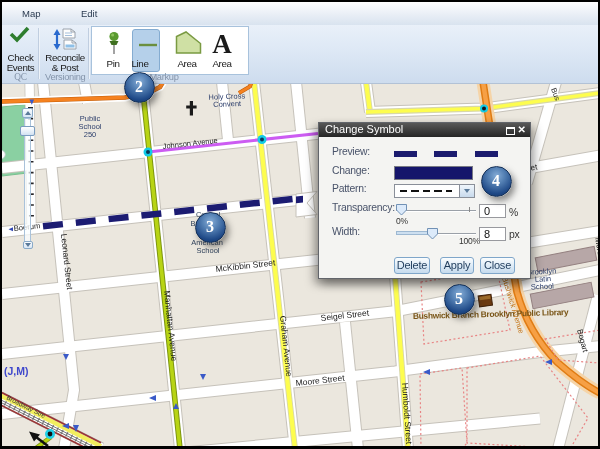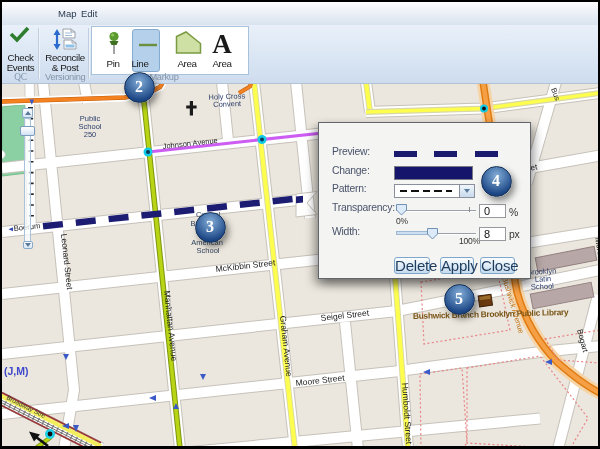--- a/index.html
+++ b/index.html
@@ -17,21 +17,21 @@
 #linesel{position:absolute;left:40px;top:1.5px;width:28px;height:43px;background:#b5d0ea;border:1px solid #85acd1;border-radius:3px;box-sizing:border-box;}
 #map{position:absolute;left:2px;top:82px;width:596px;height:364px;}
 
 #dlg{position:absolute;left:318px;top:122px;width:213px;height:157px;background:#f4f4f2;border:1px solid #62656b;box-sizing:border-box;box-shadow:-4px 5px 9px rgba(0,0,0,.35),4px 5px 9px rgba(0,0,0,.3);font-size:11px;}
 #dlgtitle{position:absolute;left:0;top:0;width:100%;height:14px;background:linear-gradient(#585858,#252525);color:#fff;font-size:11px;line-height:13px;padding-left:6px;box-sizing:border-box;}
 #dmax{position:absolute;right:15px;top:3.5px;width:7px;height:5px;border:1px solid #fff;border-top:2px solid #fff;}
 #dclose{position:absolute;right:4px;top:0px;color:#fff;font-size:10px;font-weight:700;}
 .dlab{position:absolute;color:#49536a;font-size:10.4px;letter-spacing:-0.25px;}
 .dash{position:absolute;width:23px;height:5.5px;background:#1b1b6e;}
 .dinput{position:absolute;width:27px;height:14px;background:#fff;border:1px solid #98999e;box-sizing:border-box;font-size:11px;line-height:12px;padding-left:4px;color:#111;}
-.dbtn{position:absolute;height:17px;border:1px solid #7fa6ca;border-radius:3px;background:linear-gradient(#fbfdfe,#e2eef8 45%,#c6dbee);color:#1f3c5c;font-size:15px;font-weight:400;text-align:center;line-height:15px;letter-spacing:-0.2px;box-sizing:border-box;}
+.dbtn{position:absolute;height:17px;border:1px solid #7fa6ca;border-radius:3px;background:linear-gradient(#fbfdfe,#e2eef8 45%,#c6dbee);color:#1f3c5c;font-size:11px;font-weight:400;text-align:center;line-height:15px;letter-spacing:-0.2px;box-sizing:border-box;}
 .track{position:absolute;height:1px;background:#9aa0a8;border-bottom:1px solid #fff;}
 .numc{position:absolute;width:29px;height:29px;border-radius:50%;background:radial-gradient(circle at 50% 30%, #85acd6 0%, #527eb2 34%, #1e4886 72%, #12315f 100%);border:1px solid #142f56;color:#fff;font-family:"Liberation Serif",serif;font-weight:700;font-size:16px;text-align:center;line-height:28px;box-shadow:3px 4px 6px rgba(40,40,40,.5);box-sizing:content-box;}
 
 .zbtn{position:absolute;width:11px;height:10px;background:linear-gradient(#fafcfe,#d8e6f4);border:1px solid #8aaac8;border-radius:2px;box-sizing:border-box;}
 #ztrack{position:absolute;left:24px;top:118px;width:7px;height:124px;background:rgba(250,253,255,.72);border:1px solid #a9c2da;box-sizing:border-box;}
 #zhandle{position:absolute;left:20px;top:126px;width:15px;height:10px;background:linear-gradient(#ffffff,#d2e2f2);border:1px solid #7a9cc0;border-radius:2px;box-sizing:border-box;}
 .tri-up{width:0;height:0;border-left:3px solid transparent;border-right:3px solid transparent;border-bottom:4px solid #5a7a9a;margin:2px auto 0;}
 .tri-dn{width:0;height:0;border-left:3px solid transparent;border-right:3px solid transparent;border-top:4px solid #5a7a9a;margin:2px auto 0;}
 </style>
 </head>
@@ -234,21 +234,21 @@
 <div class="zbtn" style="left:22px;top:108px;">
       <div class="tri-up"></div>
     </div>
 <div id="zhandle"></div>
 <div class="zbtn" style="left:23px;top:241px;width:10px;height:8px;">
       <div class="tri-dn" style="margin-top:1px;"></div>
     </div>
 
 <div id="hdr">
   <div id="tabs">
-    <span class="tab" style="left:20px;margin-left:36px;">Map</span>
+    <span class="tab" style="left:20px;">Map</span>
     <span class="tab" style="left:79px;">Edit</span>
   </div>
   <div id="ribbon">
     <div class="vsep" style="left:36px;"></div>
     <div class="vsep" style="left:86px;"></div>
     <svg width="596" height="57" style="position:absolute;left:0;top:0;">
       <path d="M9,9 L15,15 L26,3" stroke="#2e7d2e" stroke-width="3.6" fill="none"></path>
     </svg>
     <div class="rtxt" style="left:1px;top:28px;width:35px;">Check<br>Events</div>
     <div class="gname" style="left:1px;top:46.5px;width:35px;font-family:Liberation Serif, serif;">QC</div>
@@ -286,20 +286,21 @@
       <div class="rtxt" style="left:7px;top:32px;width:28px;">Pin</div>
       <div class="rtxt" style="left:34px;top:32px;width:28px;">Line</div>
       <div class="rtxt" style="left:81px;top:32px;width:28px;">Area</div>
       <div class="rtxt" style="left:116px;top:32px;width:28px;">Area</div>
     </div>
     <div class="gname" style="left:127px;top:46.5px;width:70px;">Markup</div>
   </div>
 </div>
 
 <div id="dlg">
+  <div id="dlgtitle">Change Symbol<span id="dmax"></span><span id="dclose">✕</span></div>
   <div class="dlab" style="left:13px;top:23px;text-align:center;">Preview:</div>
   <div class="dash" style="left:75px;top:28px;"></div>
   <div class="dash" style="left:115px;top:28px;"></div>
   <div class="dash" style="left:156px;top:28px;"></div>
   <div class="dlab" style="left:13px;top:42px;">Change:</div>
   <div style="position:absolute;left:75px;top:43px;width:79px;height:14px;background:#15156b;border:1px solid #787a84;box-sizing:border-box;"></div>
   <div class="dlab" style="left:13px;top:59.5px;">Pattern:</div>
   <div style="position:absolute;left:75px;top:60.5px;width:81px;height:14px;background:#fff;border:1px solid #8a8f99;box-sizing:border-box;">
     <div style="position:absolute;left:5px;top:5px;width:52px;height:2.8px;background:repeating-linear-gradient(90deg,#111 0 7.5px,transparent 7.5px 11.5px);"></div>
     <div style="position:absolute;right:0;top:0;width:14px;height:12px;background:linear-gradient(#f0f6fc,#c8daec);border-left:1px solid #8a8f99;">

